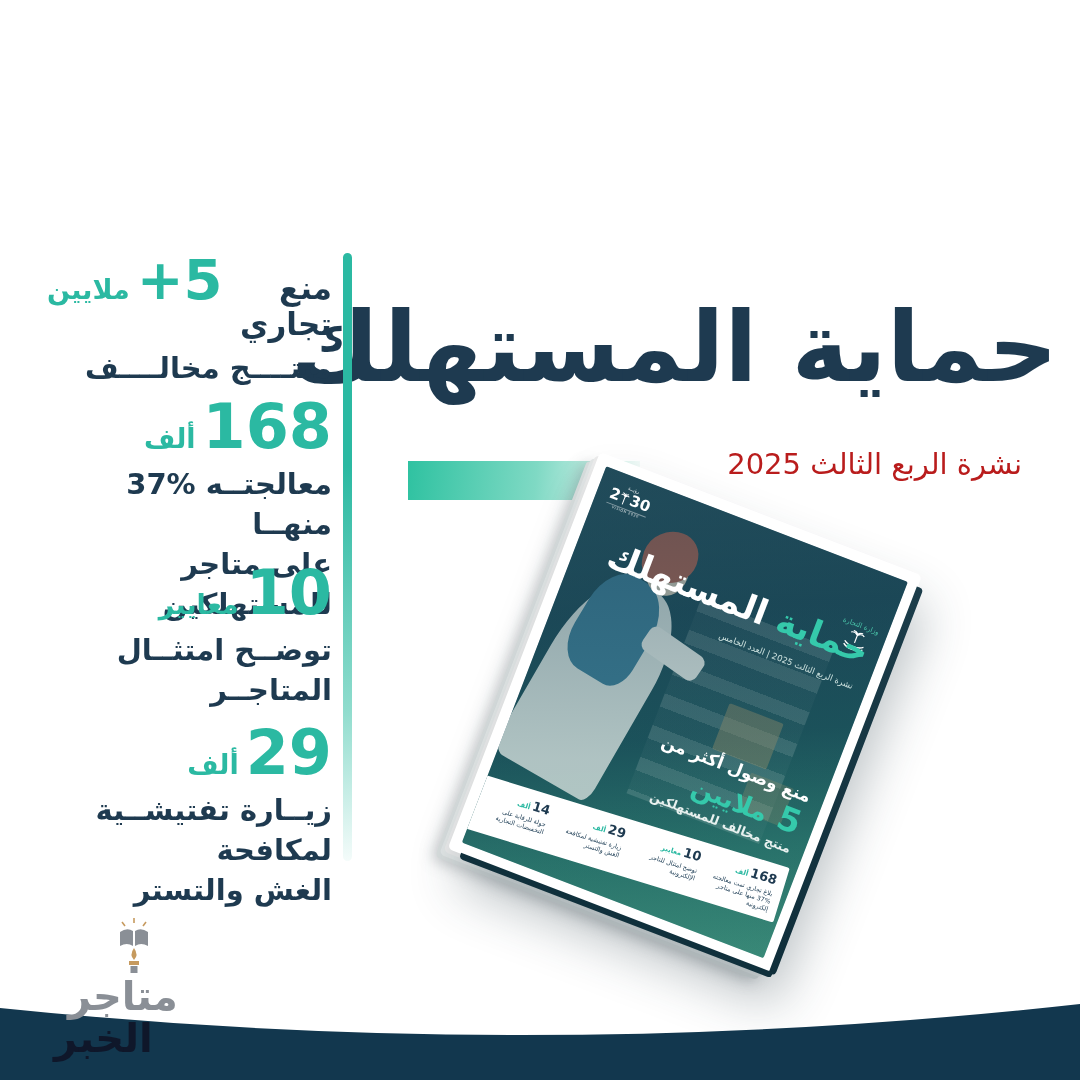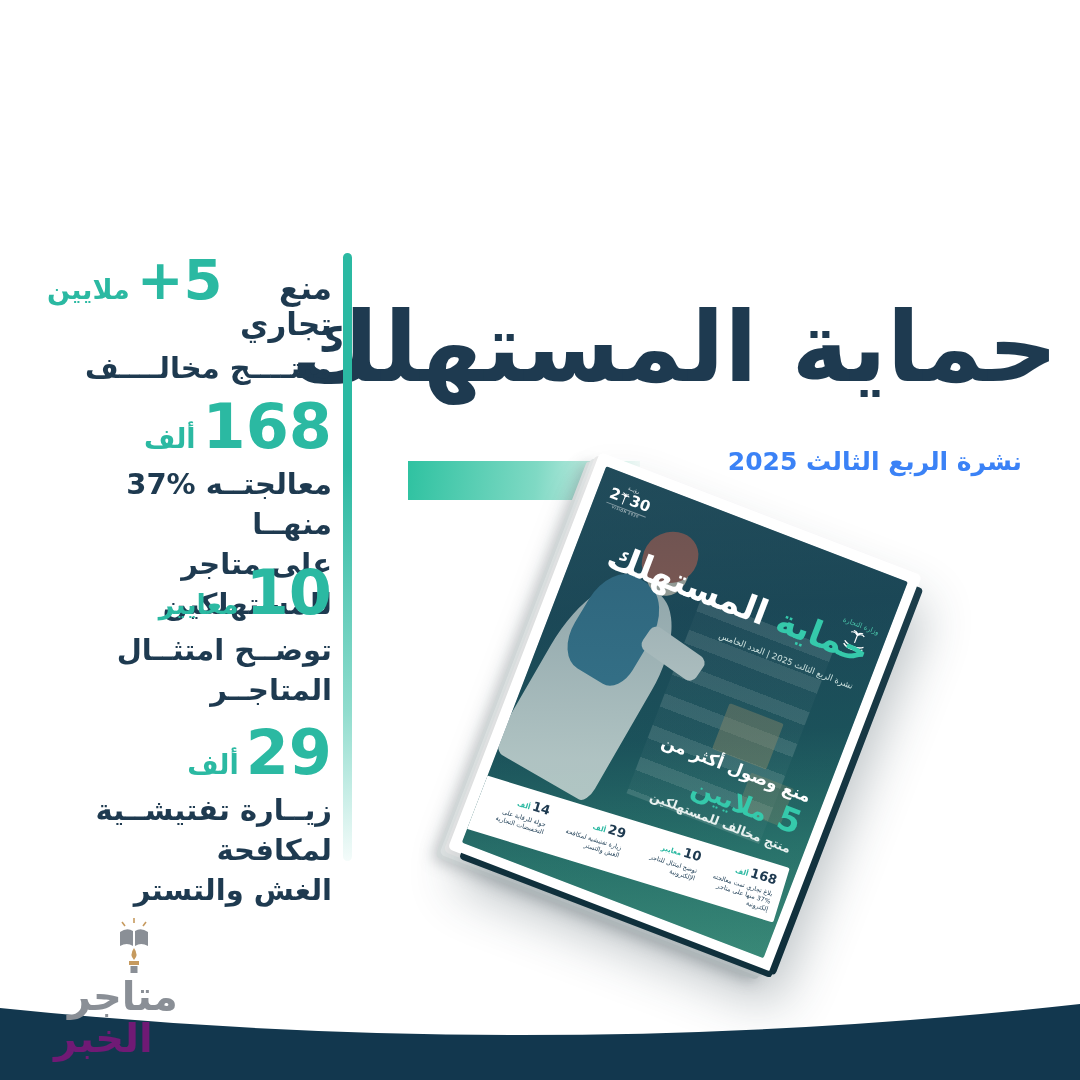--- a/index.html
+++ b/index.html
@@ -19,21 +19,21 @@
   .stat .unit{font-size:27px;font-weight:bold;color:#2bb9a2;}
   .stat .prefix{font-size:31px;font-weight:bold;color:#1e3a50;}
   .stat .desc{font-size:29px;font-weight:bold;color:#1e3a50;line-height:1.38;margin-top:6px;margin-left:25px;}
   
   .main-title{
     position:absolute;top:292px;right:22px;direction:rtl;
     font-size:97px;font-weight:bold;color:#1e3a50;line-height:1.15;white-space:nowrap;
   }
   .subtitle{
     position:absolute;top:447px;right:58px;direction:rtl;
-    font-size:25px;font-weight:bold;color:#3b82f6;white-space:nowrap;
+    font-size:29px;font-weight:normal;color:#b91c1c;white-space:nowrap;
   }
   .green-bar{
     position:absolute;left:408px;top:461px;width:232px;height:39px;z-index:1;
     background:linear-gradient(95deg,#2fc2a1 0%,#7fd9c4 55%,rgba(191,233,220,0.12) 100%);
   }
   
   .book{
     position:absolute;left:600px;top:452px;width:345px;height:425px;z-index:2;
     transform-origin:0 0;transform:rotate(21deg);
     background:#ffffff;border-radius:5px;padding:11px;box-sizing:border-box;
@@ -86,21 +86,21 @@
   .band-item{flex:1;text-align:right;direction:rtl;}
   .band-item .bn{font-size:13px;font-weight:bold;color:#1e3a50;line-height:1;}
   .band-item .bu{font-size:7px;font-weight:bold;color:#2bb9a2;margin-right:2px;}
   .band-item .bd{font-size:6.3px;color:#24435a;line-height:1.3;margin-top:2px;}
   
   .wave{position:absolute;left:0;bottom:0;width:1080px;height:80px;z-index:3;}
   
   .brand{position:absolute;left:50px;top:918px;width:140px;z-index:4;line-height:1;}
   .brand .b-icon{position:absolute;left:62px;top:0;}
   .brand .b-l1{position:absolute;left:18px;top:58px;font-size:40px;font-weight:bold;color:#8a8f96;direction:rtl;}
-  .brand .b-l2{position:absolute;left:4px;top:100px;font-size:40px;font-weight:bold;color:#701a75;direction:rtl;}
+  .brand .b-l2{position:absolute;left:4px;top:100px;font-size:40px;font-weight:bold;color:#0f172a;direction:rtl;}
 </style>
 </head>
 <body>
 
 <div class="canvas">
 
   <div class="main-title">حماية المستهلك</div>
   <div class="subtitle">نشرة الربع الثالث 2025</div>
   <div class="green-bar"></div>
 

